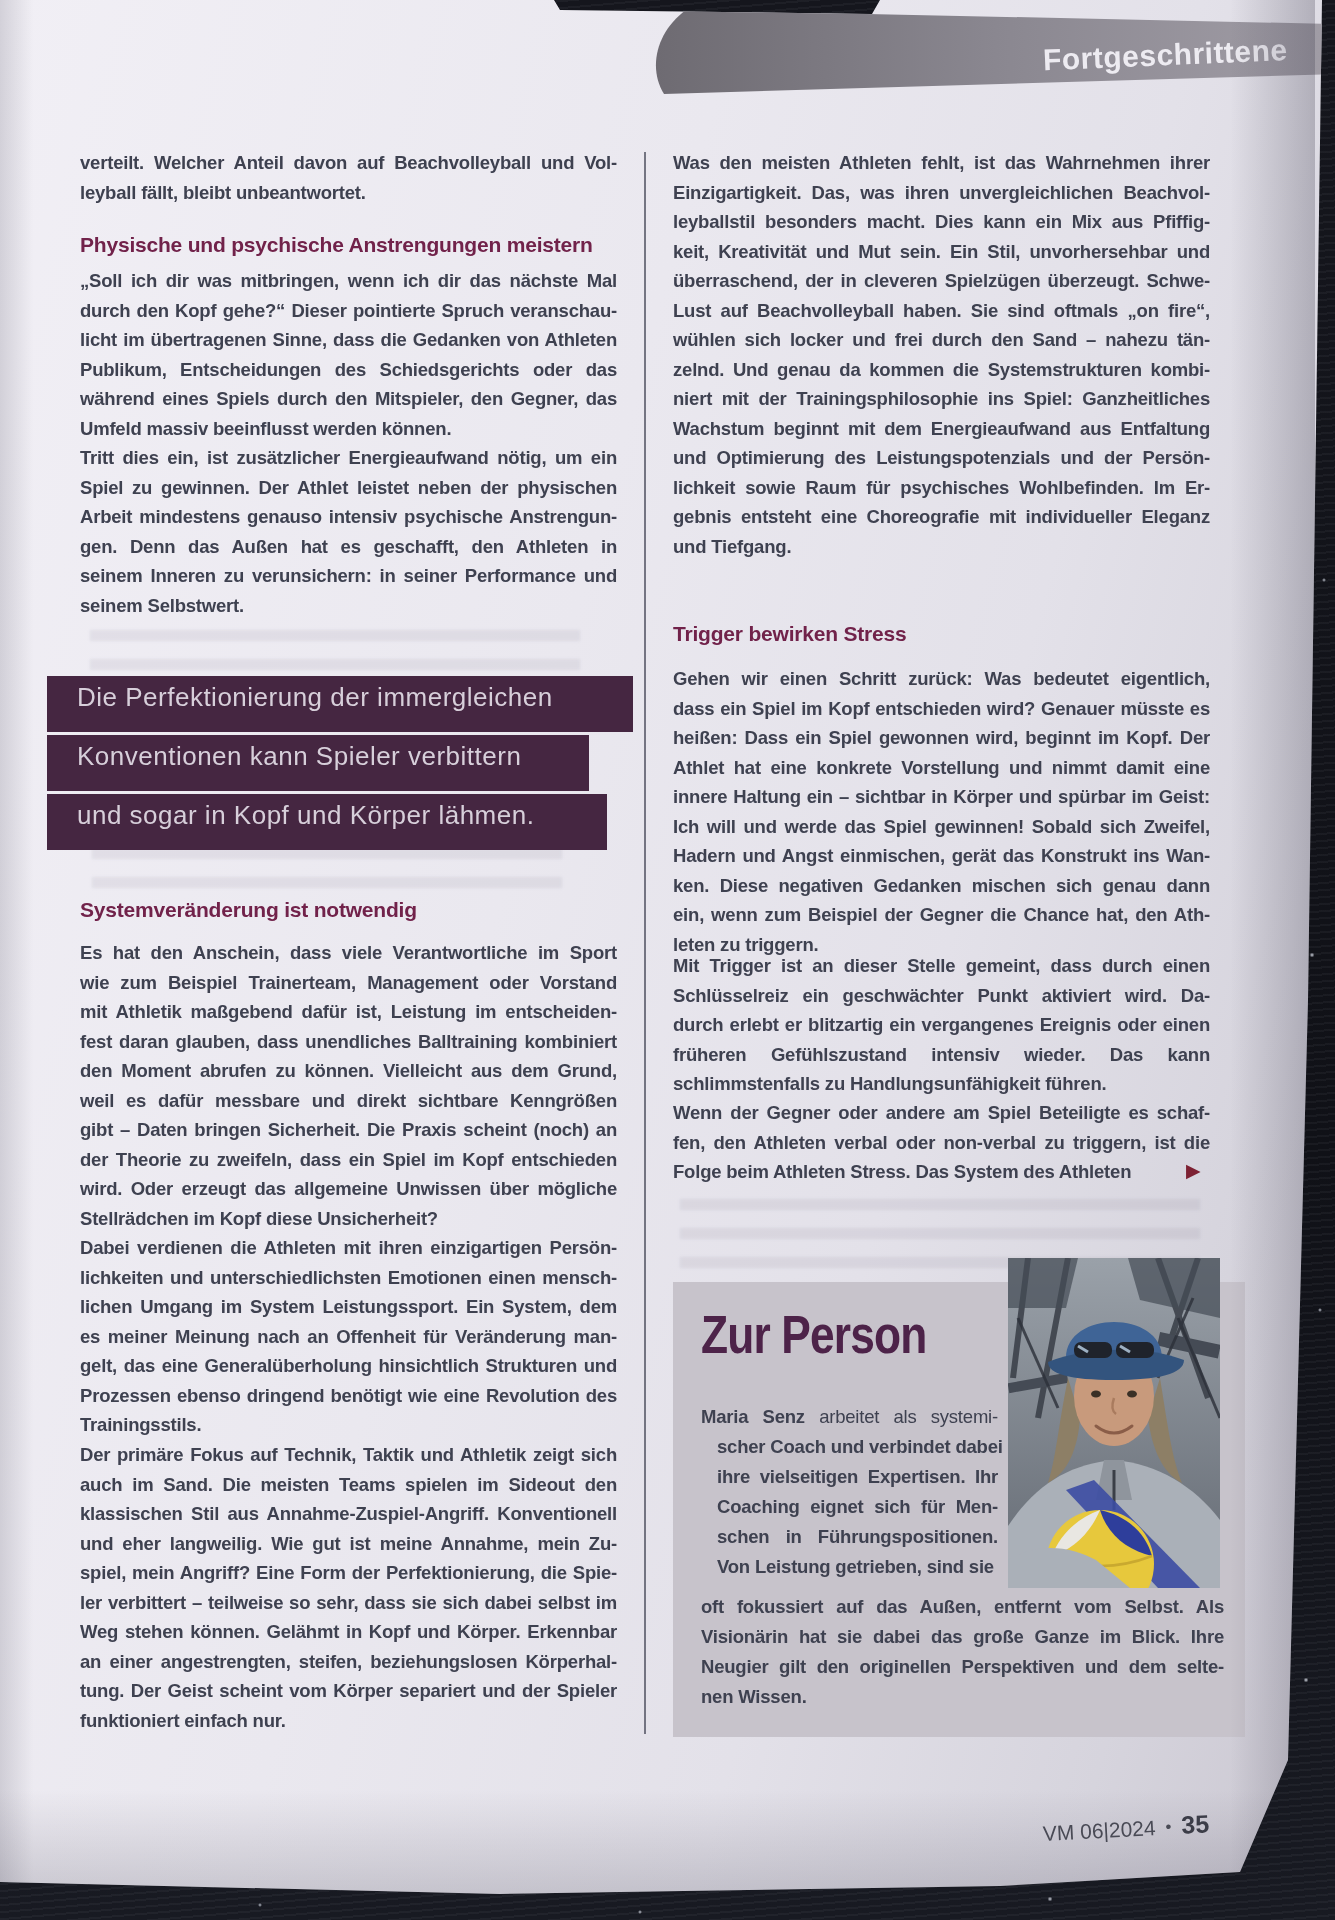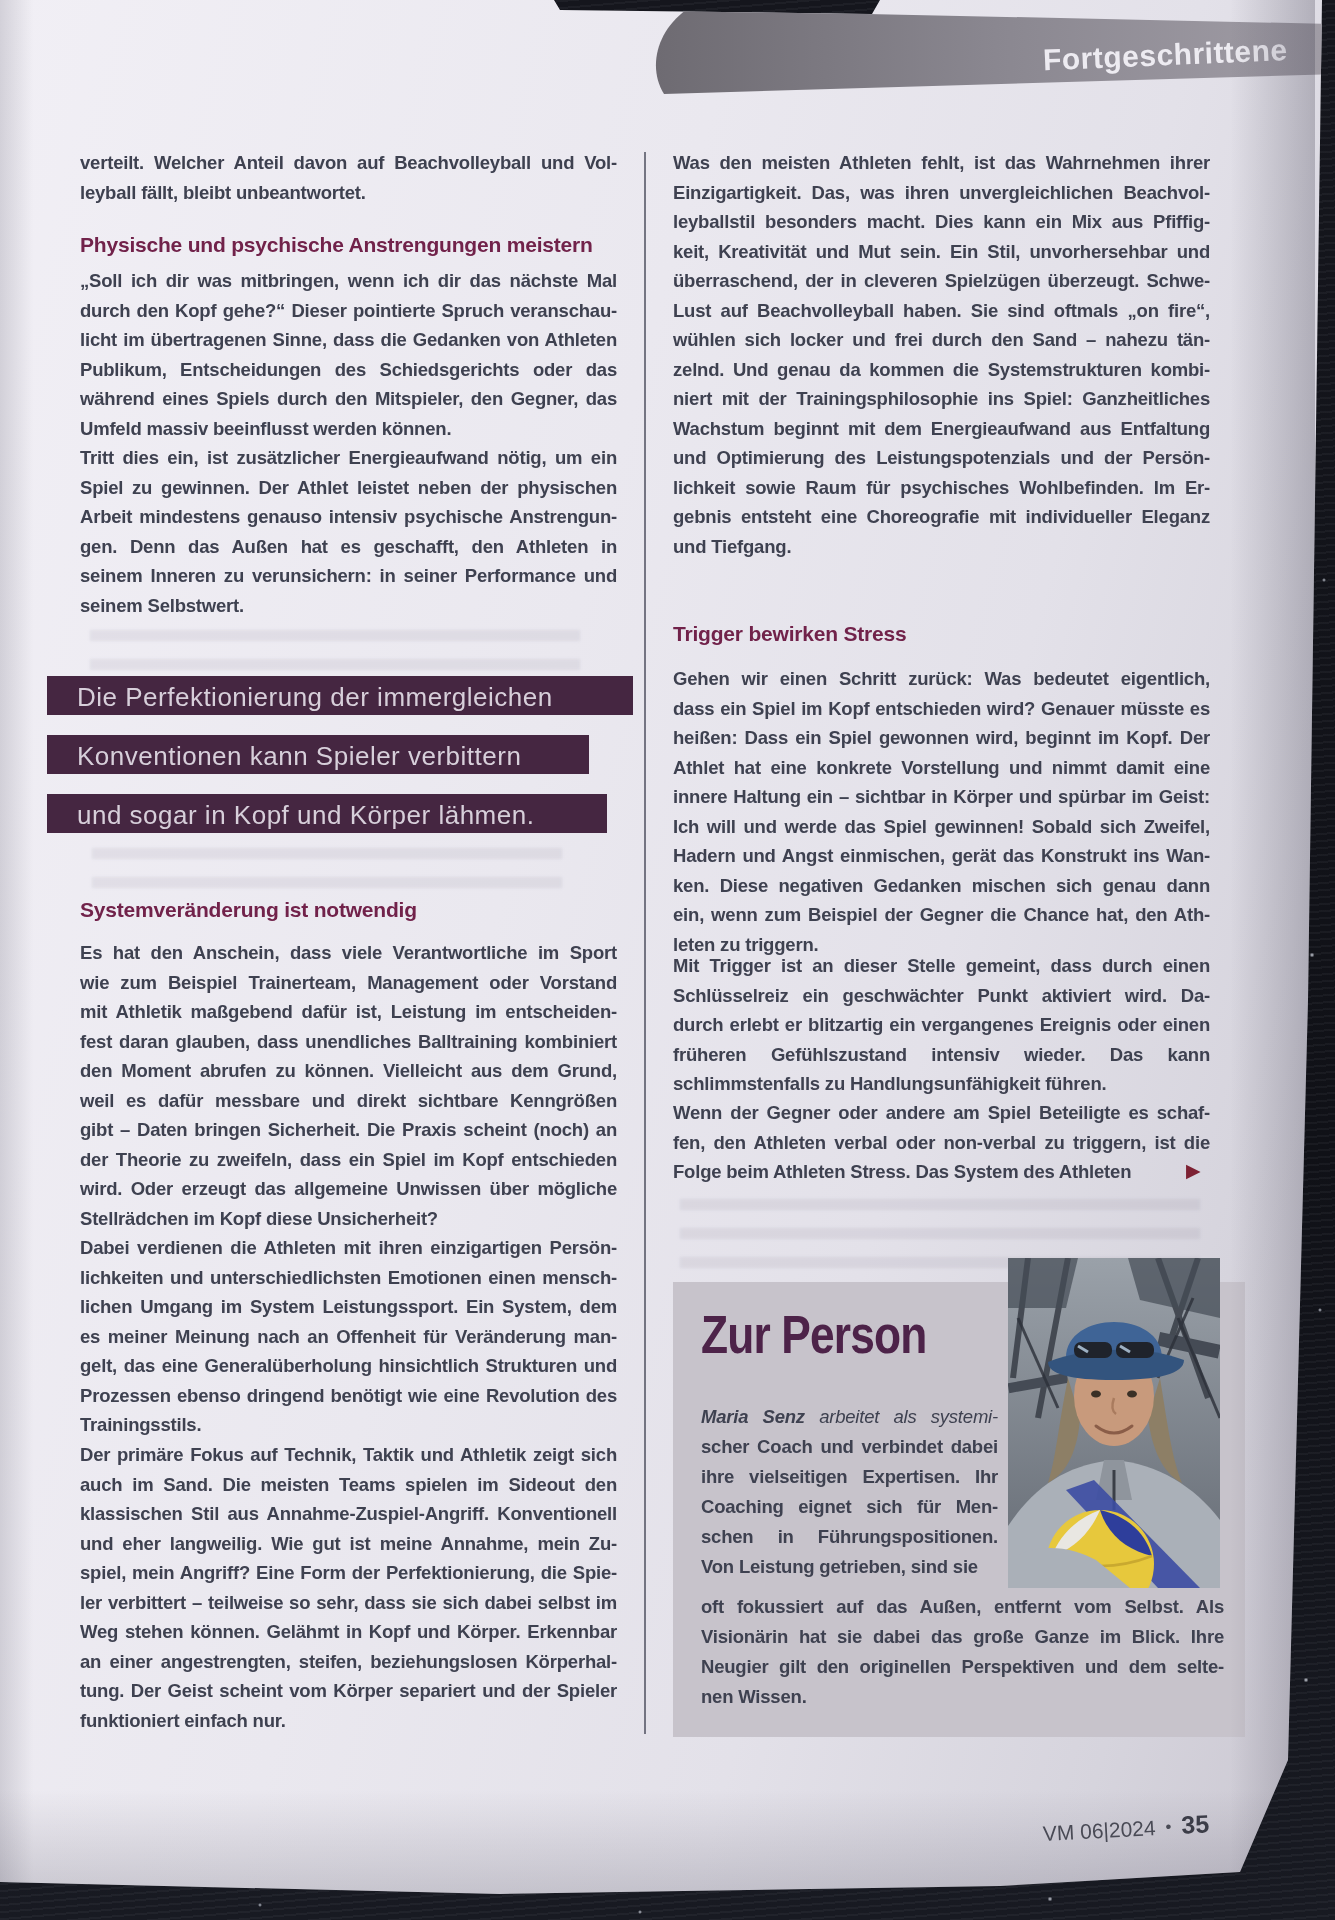--- a/index.html
+++ b/index.html
@@ -27,31 +27,31 @@
       linear-gradient(105deg,#f1eff5 0%,#eae8ef 40%,#e3e1e9 65%,#d6d4dd 85%,#c9c6d0 100%);
     clip-path:polygon(0 0,554px 0,560px 10px,872px 14px,880px 0,1322px 0,1308px 1000px,1288px 1760px,1240px 1872px,1000px 1886px,500px 1894px,0 1882px);
   }
   .curl{position:absolute;left:1230px;top:0;width:85px;height:1920px;background:linear-gradient(to right,transparent,rgba(60,58,75,.28));}
   .bcurl{position:absolute;left:0;top:1790px;width:1335px;height:110px;background:linear-gradient(to bottom,transparent,rgba(70,68,85,.22));}
   .divider{position:absolute;left:644px;top:152px;width:2px;height:1582px;background:var(--divider,#565866);opacity:.8;}
   .para{position:absolute;width:537px;color:var(--body_text,#3e4150);font-size:18.5px;letter-spacing:-0.2px;font-weight:bold;}
   .tl{height:29.5px;line-height:29.5px;white-space:nowrap;text-align:justify;text-align-last:justify;}
   .tl-last{text-align-last:left;}
   .h{position:absolute;font-weight:700;font-size:21px;letter-spacing:-0.2px;color:var(--accent_heading,#71224a);white-space:nowrap;}
-  .bar{position:absolute;left:47px;height:39px;line-height:42px;padding-left:30px;background:var(--pullquote_bg,#452641);
+  .bar{position:absolute;left:47px;height:56px;line-height:42px;padding-left:30px;background:var(--pullquote_bg,#452641);
        color:var(--pullquote_text,#d7cfda);font-size:26px;font-weight:400;letter-spacing:.5px;white-space:nowrap;}
   .cont{position:absolute;font-size:19px;color:var(--arrow,#7d2133);line-height:29.5px;}
   .pbox{position:absolute;left:673px;top:1282px;width:572px;height:455px;background:var(--box_bg,#c7c3cb);}
   .ptitle{position:absolute;left:701px;top:1303px;font-size:54px;font-weight:700;letter-spacing:-1px;
           color:var(--box_title,#4d2349);transform:scaleX(0.82);transform-origin:left top;white-space:nowrap;}
   .pline-first{position:absolute;left:701px;top:1402px;width:297px;height:30px;line-height:30px;
                color:var(--body_text,#3e4150);font-size:18.5px;letter-spacing:-0.2px;white-space:nowrap;
-               text-align:justify;text-align-last:justify;font-style:italic;}
+               text-align:justify;text-align-last:justify;}
   .pnarrow{left:701px;top:1432px;width:297px;}
-  .pnarrow .tl{height:30px;line-height:30px;}
+  .pnarrow .tl{height:30px;line-height:30px;margin-left:16px;}
   .pwide{left:701px;top:1592px;width:523px;}
   .pwide .tl{height:30px;line-height:30px;}
   .photo{position:absolute;left:1008px;top:1258px;width:212px;height:330px;}
   .footer{position:absolute;left:1042px;top:1818px;transform:rotate(-3deg);transform-origin:left top;
           color:var(--footer_text,#494a55);font-size:21px;white-space:nowrap;}
   .footer .fsep{margin:0 10px;font-size:17px;vertical-align:2px;}
   .footer b{font-size:25px;color:#3c3d48;}
   .ghost{position:absolute;background:repeating-linear-gradient(0deg,rgba(95,88,112,0.09) 0 11px,transparent 11px 29px);filter:blur(1.5px);}
   .ribbon{position:absolute;left:600px;top:0;}
 </style>

